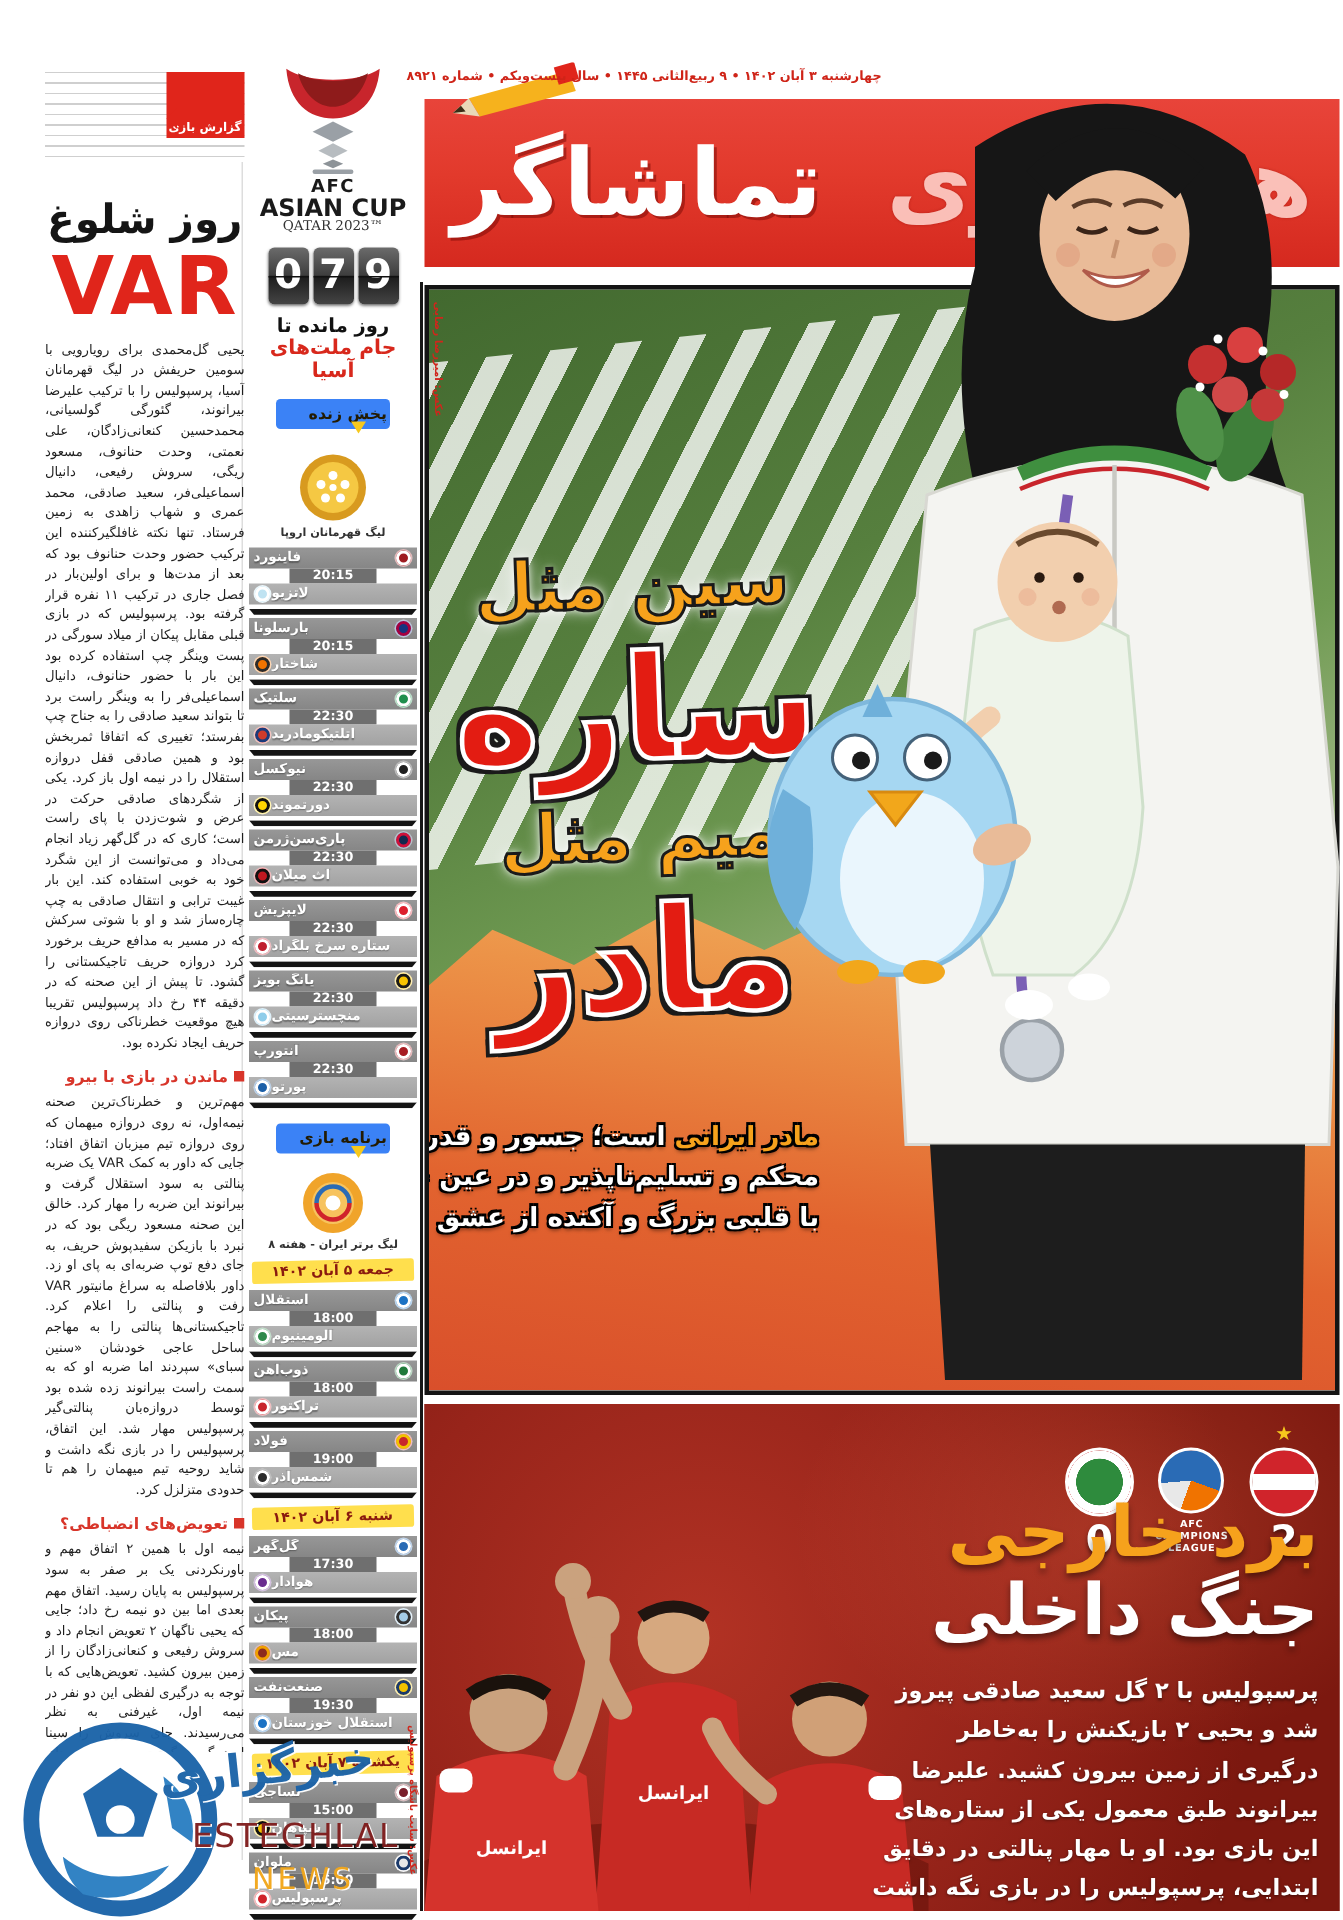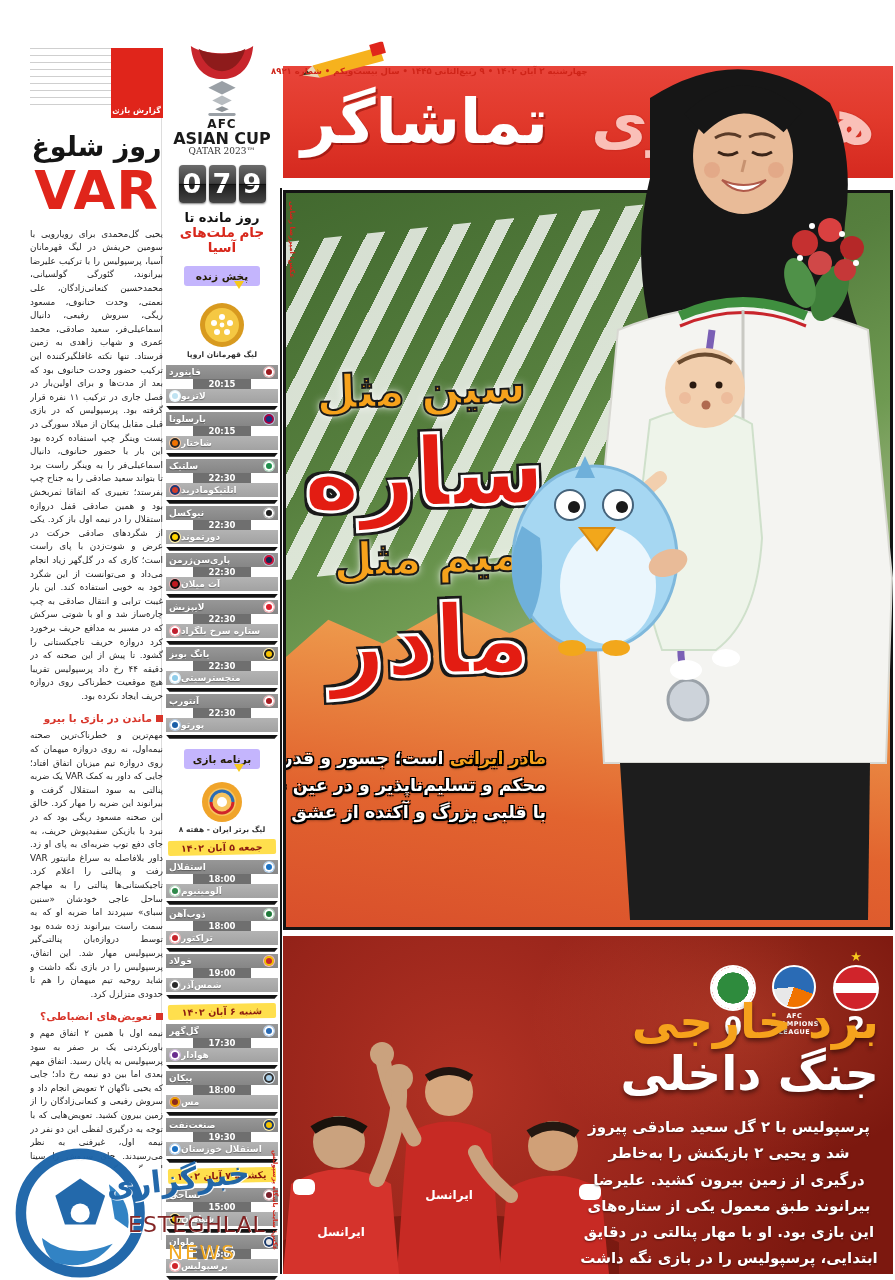--- a/index.html
+++ b/index.html
@@ -3,42 +3,42 @@
 <meta charset="utf-8">
 <style>
   html,body{margin:0;padding:0;}
   body{
     width:895px;height:1280px;position:relative;overflow:hidden;background:#fff;
     font-family:"DejaVu Sans","Liberation Sans",sans-serif;
   }
 
   
   .dateline{
-    position:absolute;top:66px;right:4px;width:620px;z-index:2;
+    position:absolute;top:46px;right:4px;width:620px;z-index:2;
     direction:rtl;text-align:left;font-size:8.5px;font-weight:bold;color:#cf2418;
     letter-spacing:0;
   }
 
   
   .masthead{
     position:absolute;left:283px;top:66px;width:610px;height:112px;z-index:1;
     background:linear-gradient(180deg,#e8443a 0%,#e23a2c 45%,#d5291f 100%);
     display:flex;align-items:center;justify-content:space-between;
     direction:rtl;padding:0 18px;box-sizing:border-box;
   }
   .masthead .word{font-weight:bold;font-size:62px;line-height:1;letter-spacing:-2px;}
   .masthead .word-right{color:rgba(255,205,198,0.92);text-shadow:0 0 2px rgba(130,10,5,.4);}
   .masthead .word-left{color:#ffffff;text-shadow:2px 2px 0 rgba(120,8,4,.5);}
   .pencil{position:absolute;left:14px;top:-34px;transform:rotate(14deg);z-index:3;}
 
   
   .left-col{position:absolute;left:30px;top:40px;width:133px;height:1210px;z-index:1;}
   .rules{position:absolute;top:2px;left:0;width:100%;height:66px;
     background:repeating-linear-gradient(to bottom,#ffffff 0 6px,#cfcfcf 6px 7px);}
-  .kicker{position:absolute;top:8px;right:0;width:52px;height:70px;background:#e0251b;z-index:2;}
+  .kicker{position:absolute;top:8px;right:0;width:52px;height:44px;background:#e0251b;z-index:2;}
   .kicker .kicker-label{position:absolute;bottom:3px;right:2px;color:#fff;font-size:8px;font-weight:bold;direction:rtl;white-space:nowrap;}
   .kicker::after{content:"";position:absolute;left:-7px;bottom:6px;border:7px solid transparent;border-right-color:#e0251b;}
   .report-title{margin-top:92px;direction:rtl;text-align:center;font-size:27px;font-weight:bold;color:#151515;line-height:1.1;}
   .report-title-big{text-align:center;font-size:54px;font-weight:bold;color:#e0251b;line-height:1;letter-spacing:1px;margin-top:2px;}
   #article{margin-top:10px;height:940px;overflow:hidden;direction:rtl;text-align:justify;}
   .art-p{font-size:8.8px;line-height:13.6px;color:#1e1e1e;margin:0 0 7px 0;}
   .art-h{font-size:10.5px;font-weight:bold;color:#d8352a;margin:9px 0 5px 0;}
   .art-h .sq{display:inline-block;width:7px;height:7px;background:#d8352a;margin-left:4px;}
 
   
@@ -52,22 +52,22 @@
   .afc-l2{font-size:16px;font-weight:bold;color:#1a1a1a;letter-spacing:0;}
   .afc-l3{font-size:9px;color:#333;font-family:"DejaVu Serif","Liberation Serif",serif;}
   #countdown{display:flex;justify-content:center;gap:3px;margin-top:8px;}
   .flip{width:27px;height:38px;border-radius:4px;color:#fff;font-weight:bold;font-size:27px;
     display:flex;align-items:center;justify-content:center;position:relative;
     background:linear-gradient(180deg,#6b6b6b 0%,#3f3f3f 48%,#1d1d1d 52%,#454545 100%);
     box-shadow:0 1px 2px rgba(0,0,0,.5);}
   .flip::after{content:"";position:absolute;left:0;right:0;top:50%;height:1px;background:#111;}
   .cd-l1{margin-top:7px;text-align:center;direction:rtl;font-size:13px;font-weight:bold;color:#111;}
   .cd-l2{text-align:center;direction:rtl;font-size:13.5px;font-weight:bold;color:#d8281c;line-height:1.15;}
-  .badge{position:relative;margin:10px auto 0;width:72px;background:#c4b5fd;color:#231b02;
-    font-size:10.5px;font-weight:bold;text-align:center;direction:rtl;padding:4px 2px;border-radius:3px;}
+  .badge{position:relative;margin:10px auto 0;width:72px;background:#3b82f6;color:#231b02;
+    font-size:10.5px;font-weight:bold;direction:rtl;padding:4px 2px;border-radius:3px;}
   .badge::after{content:"";position:absolute;bottom:-8px;right:16px;border:5px solid transparent;border-top:8px solid #f6c81d;}
   .ucl-logo{display:block;margin:16px auto 0;}
   .logo-caption{text-align:center;direction:rtl;font-size:7.5px;color:#333;font-weight:bold;margin:2px 0 6px;}
   .iran-logo{display:block;margin:12px auto 0;}
 
   .fixture{margin-bottom:2px;}
   .trow{height:14px;display:flex;align-items:center;direction:rtl;padding:0 3px;color:#fff;
     font-size:9px;font-weight:bold;}
   .trow.a{background:linear-gradient(180deg,#979797,#868686);}
   .trow.b{background:linear-gradient(180deg,#b3b3b3,#a2a2a2);}
@@ -121,21 +121,21 @@
   .star{color:#f6c81d;font-size:13px;line-height:10px;height:10px;}
   .acl-ball{width:40px;height:40px;border-radius:50%;
     background:conic-gradient(#2a6bb5 0 110deg,#f07300 110deg 200deg,#e8e8e8 200deg 265deg,#2a6bb5 265deg);
     border:2px solid #fff;}
   .acl-label{color:#fff;font-size:6.5px;font-weight:bold;text-align:center;line-height:1.25;letter-spacing:.5px;}
   .score-num{color:#fff;font-size:26px;font-weight:bold;line-height:1;text-shadow:0 2px 3px rgba(0,0,0,.5);}
   .bb-h1{position:absolute;right:14px;top:62px;direction:rtl;font-size:47px;font-weight:bold;color:#f6a21c;
     line-height:1;z-index:3;text-shadow:0 3px 4px rgba(0,0,0,.45);}
   .bb-h2{position:absolute;right:14px;top:114px;direction:rtl;font-size:47px;font-weight:bold;color:#ffffff;
     line-height:1;z-index:3;text-shadow:0 3px 4px rgba(0,0,0,.45);}
-  .bb-body{position:absolute;right:14px;top:178px;width:300px;direction:rtl;text-align:center;
+  .bb-body{position:absolute;right:14px;top:178px;width:300px;direction:rtl;text-align:right;
     font-size:15px;font-weight:bold;color:#fff;line-height:1.75;z-index:3;text-shadow:0 1px 2px rgba(0,0,0,.5);}
   .photo-credit2{position:absolute;left:271px;top:1150px;writing-mode:vertical-rl;font-size:6.5px;color:#d0261c;font-weight:bold;z-index:3;}
 
   
   .watermark{position:absolute;left:10px;top:1146px;width:270px;height:134px;z-index:6;opacity:.96;}
   .wm-fa{position:absolute;left:96px;top:16px;font-size:30px;font-weight:bold;color:#1b63a8;direction:rtl;transform:rotate(-6deg);
     text-shadow:1px 1px 0 #fff;}
   .wm-en1{position:absolute;left:118px;top:66px;font-size:22px;font-weight:normal;color:#7f1d1d;letter-spacing:1px;text-shadow:1px 1px 0 #fff;}
   .wm-en2{position:absolute;left:158px;top:94px;font-size:20px;font-weight:normal;color:#f2a71b;letter-spacing:2px;text-shadow:1px 1px 0 #fff;}
 </style>

